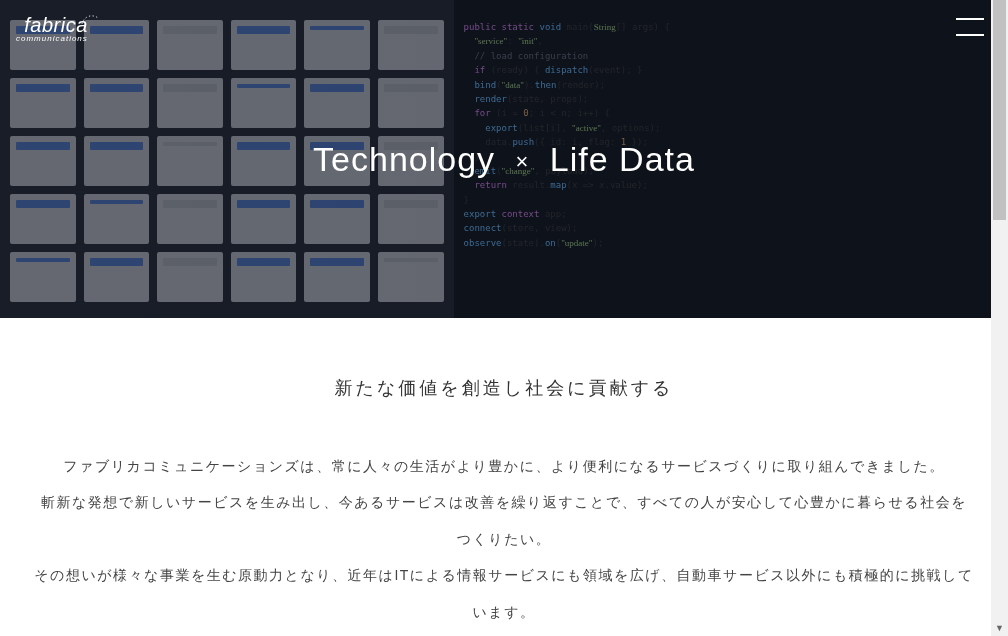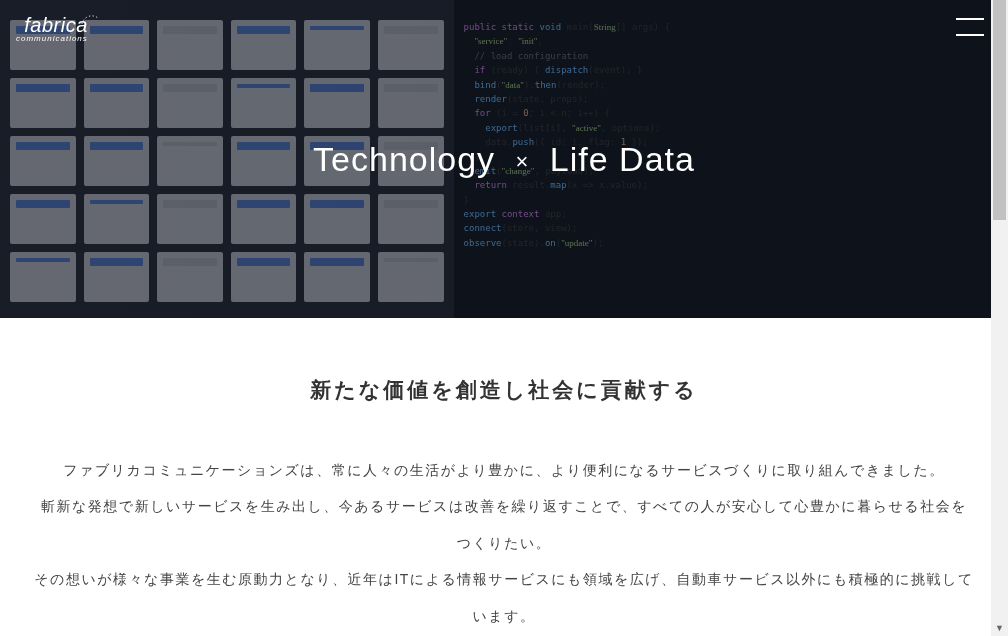--- a/index.html
+++ b/index.html
@@ -131,22 +131,22 @@
   background: #fff;
   width: 100%;
 }
 .content {
   padding: 58px 20px 20px;
   text-align: center;
   max-width: 980px;
   margin: 0 auto;
 }
 .content h2 {
-  font-size: 21px;
-  font-weight: 700;
+  font-size: 18px;
+  font-weight: 400;
   letter-spacing: 3px;
   margin-bottom: 48px;
   color: #333;
 }
 .content p {
   font-size: 14px;
   line-height: 2.6;
   letter-spacing: 1.5px;
   color: #444;
 }

